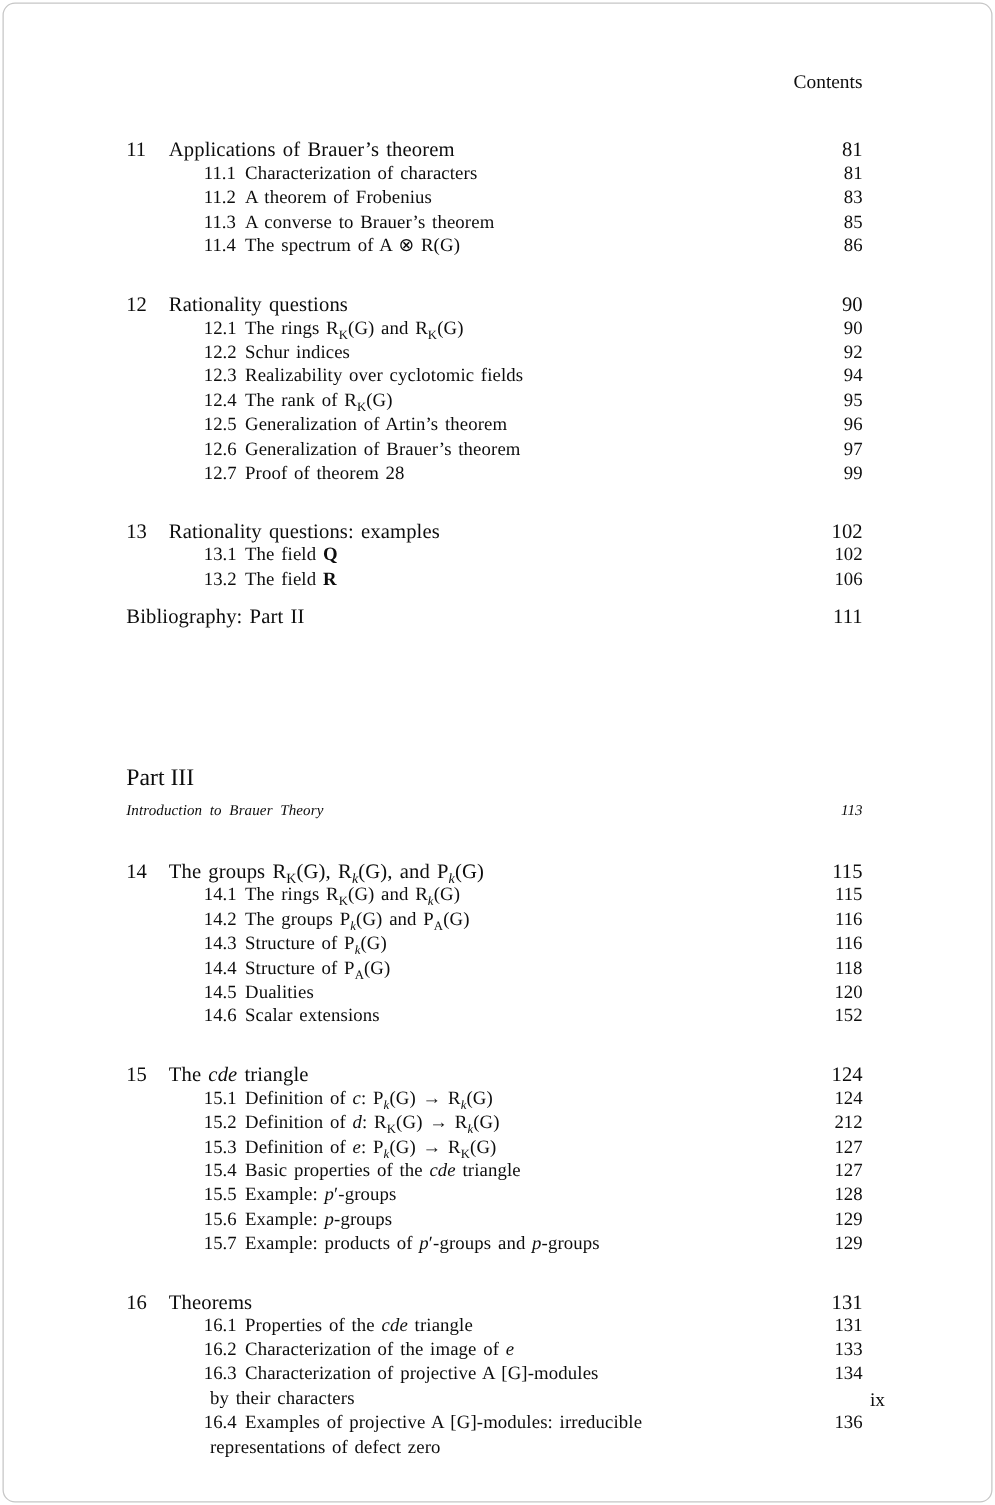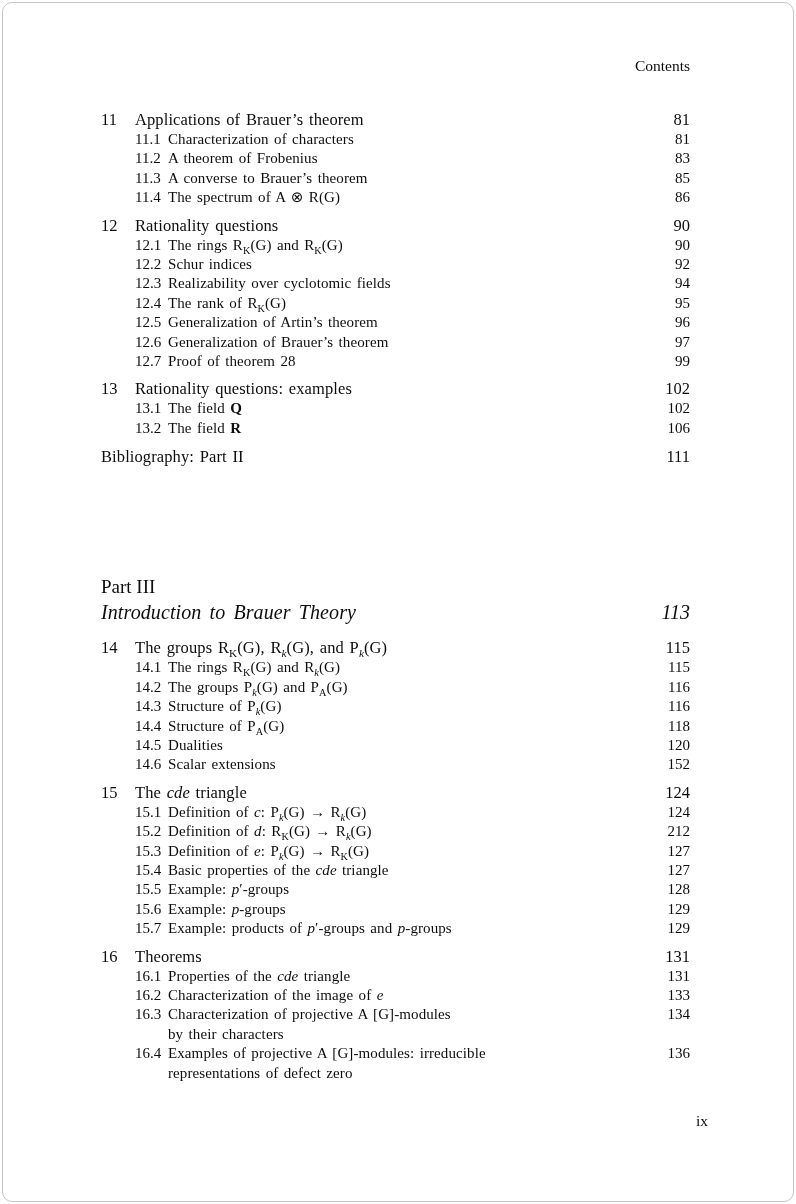--- a/index.html
+++ b/index.html
@@ -24,41 +24,41 @@
   .folio{
     position:absolute;top:1113px;right:88px;
     font-size:15.5px;line-height:16px;
   }
   .toc{
     position:absolute;left:101px;right:106px;top:104px;
   }
   .ch-row{
     display:flex;align-items:baseline;
     font-size:16.5px;line-height:21px;
-    margin-top:7px;
+    margin-top:25px;
   }
   .ch-row.first{margin-top:5px;}
   .ch-row.bib{margin-top:8px;}
   .ch-num{width:34px;flex:0 0 auto;}
   .title{flex:1 1 auto;word-spacing:1.5px;letter-spacing:0.1px;}
   .pg{flex:0 0 auto;width:46px;text-align:right;}
   .sub-row{
     display:flex;align-items:baseline;
     font-size:15px;line-height:19.4px;
     padding-left:34px;
   }
-  .sub-num{width:33px;flex:0 0 auto;}
+  .sub-num{width:33px;flex:0 0 auto;margin-left:28px;}
   .cont-row{
     display:flex;
     font-size:15px;line-height:19.4px;
     padding-left:67px;
   }
   .part-block{margin-top:107px;margin-bottom:12px;}
   .part-line1{font-size:19px;line-height:25px;}
-  .part-line2{display:flex;align-items:baseline;font-size:20px;line-height:26px;font-style:italic;}
+  .part-line2{display:flex;align-items:baseline;font-size:12px;line-height:26px;font-style:italic;}
   .part-line2 .title{word-spacing:3px;}
   .part-pg{font-style:italic;}
   sub{font-size:68%;line-height:0;}
 </style>
 </head>
 <body>
 
 <div class="page">
   <div class="frame"></div>
   <div class="header">Contents</div>

